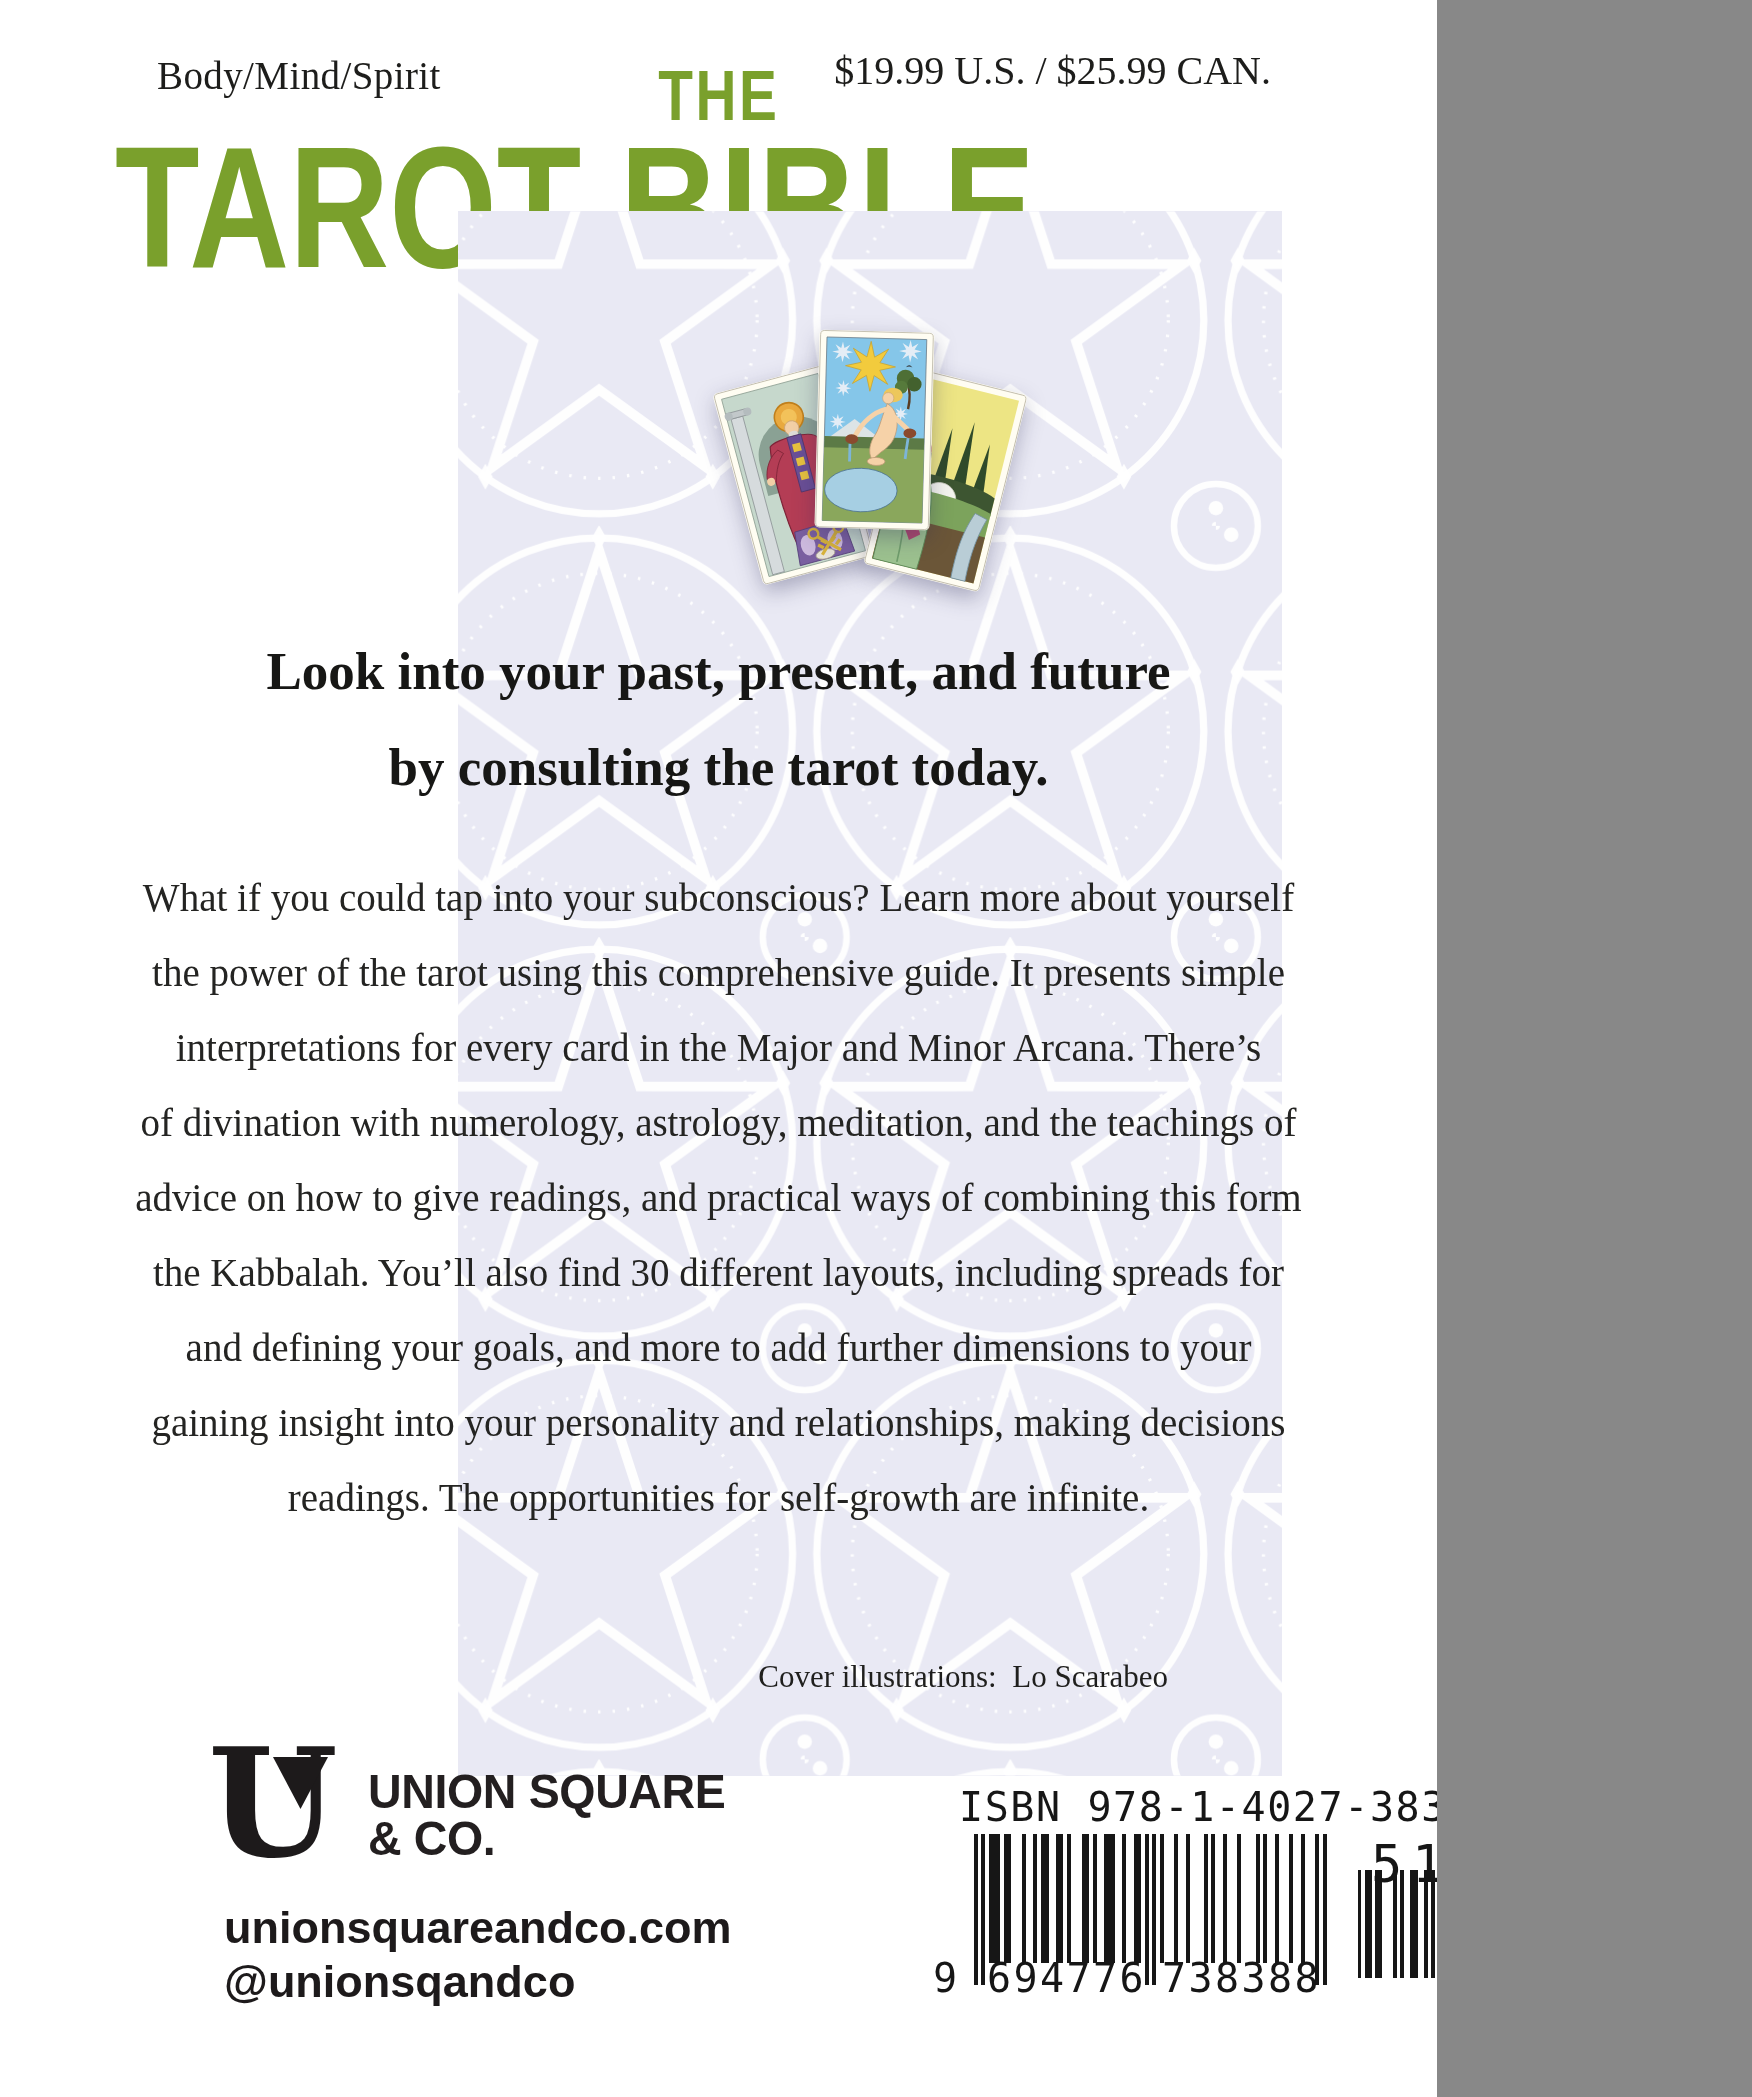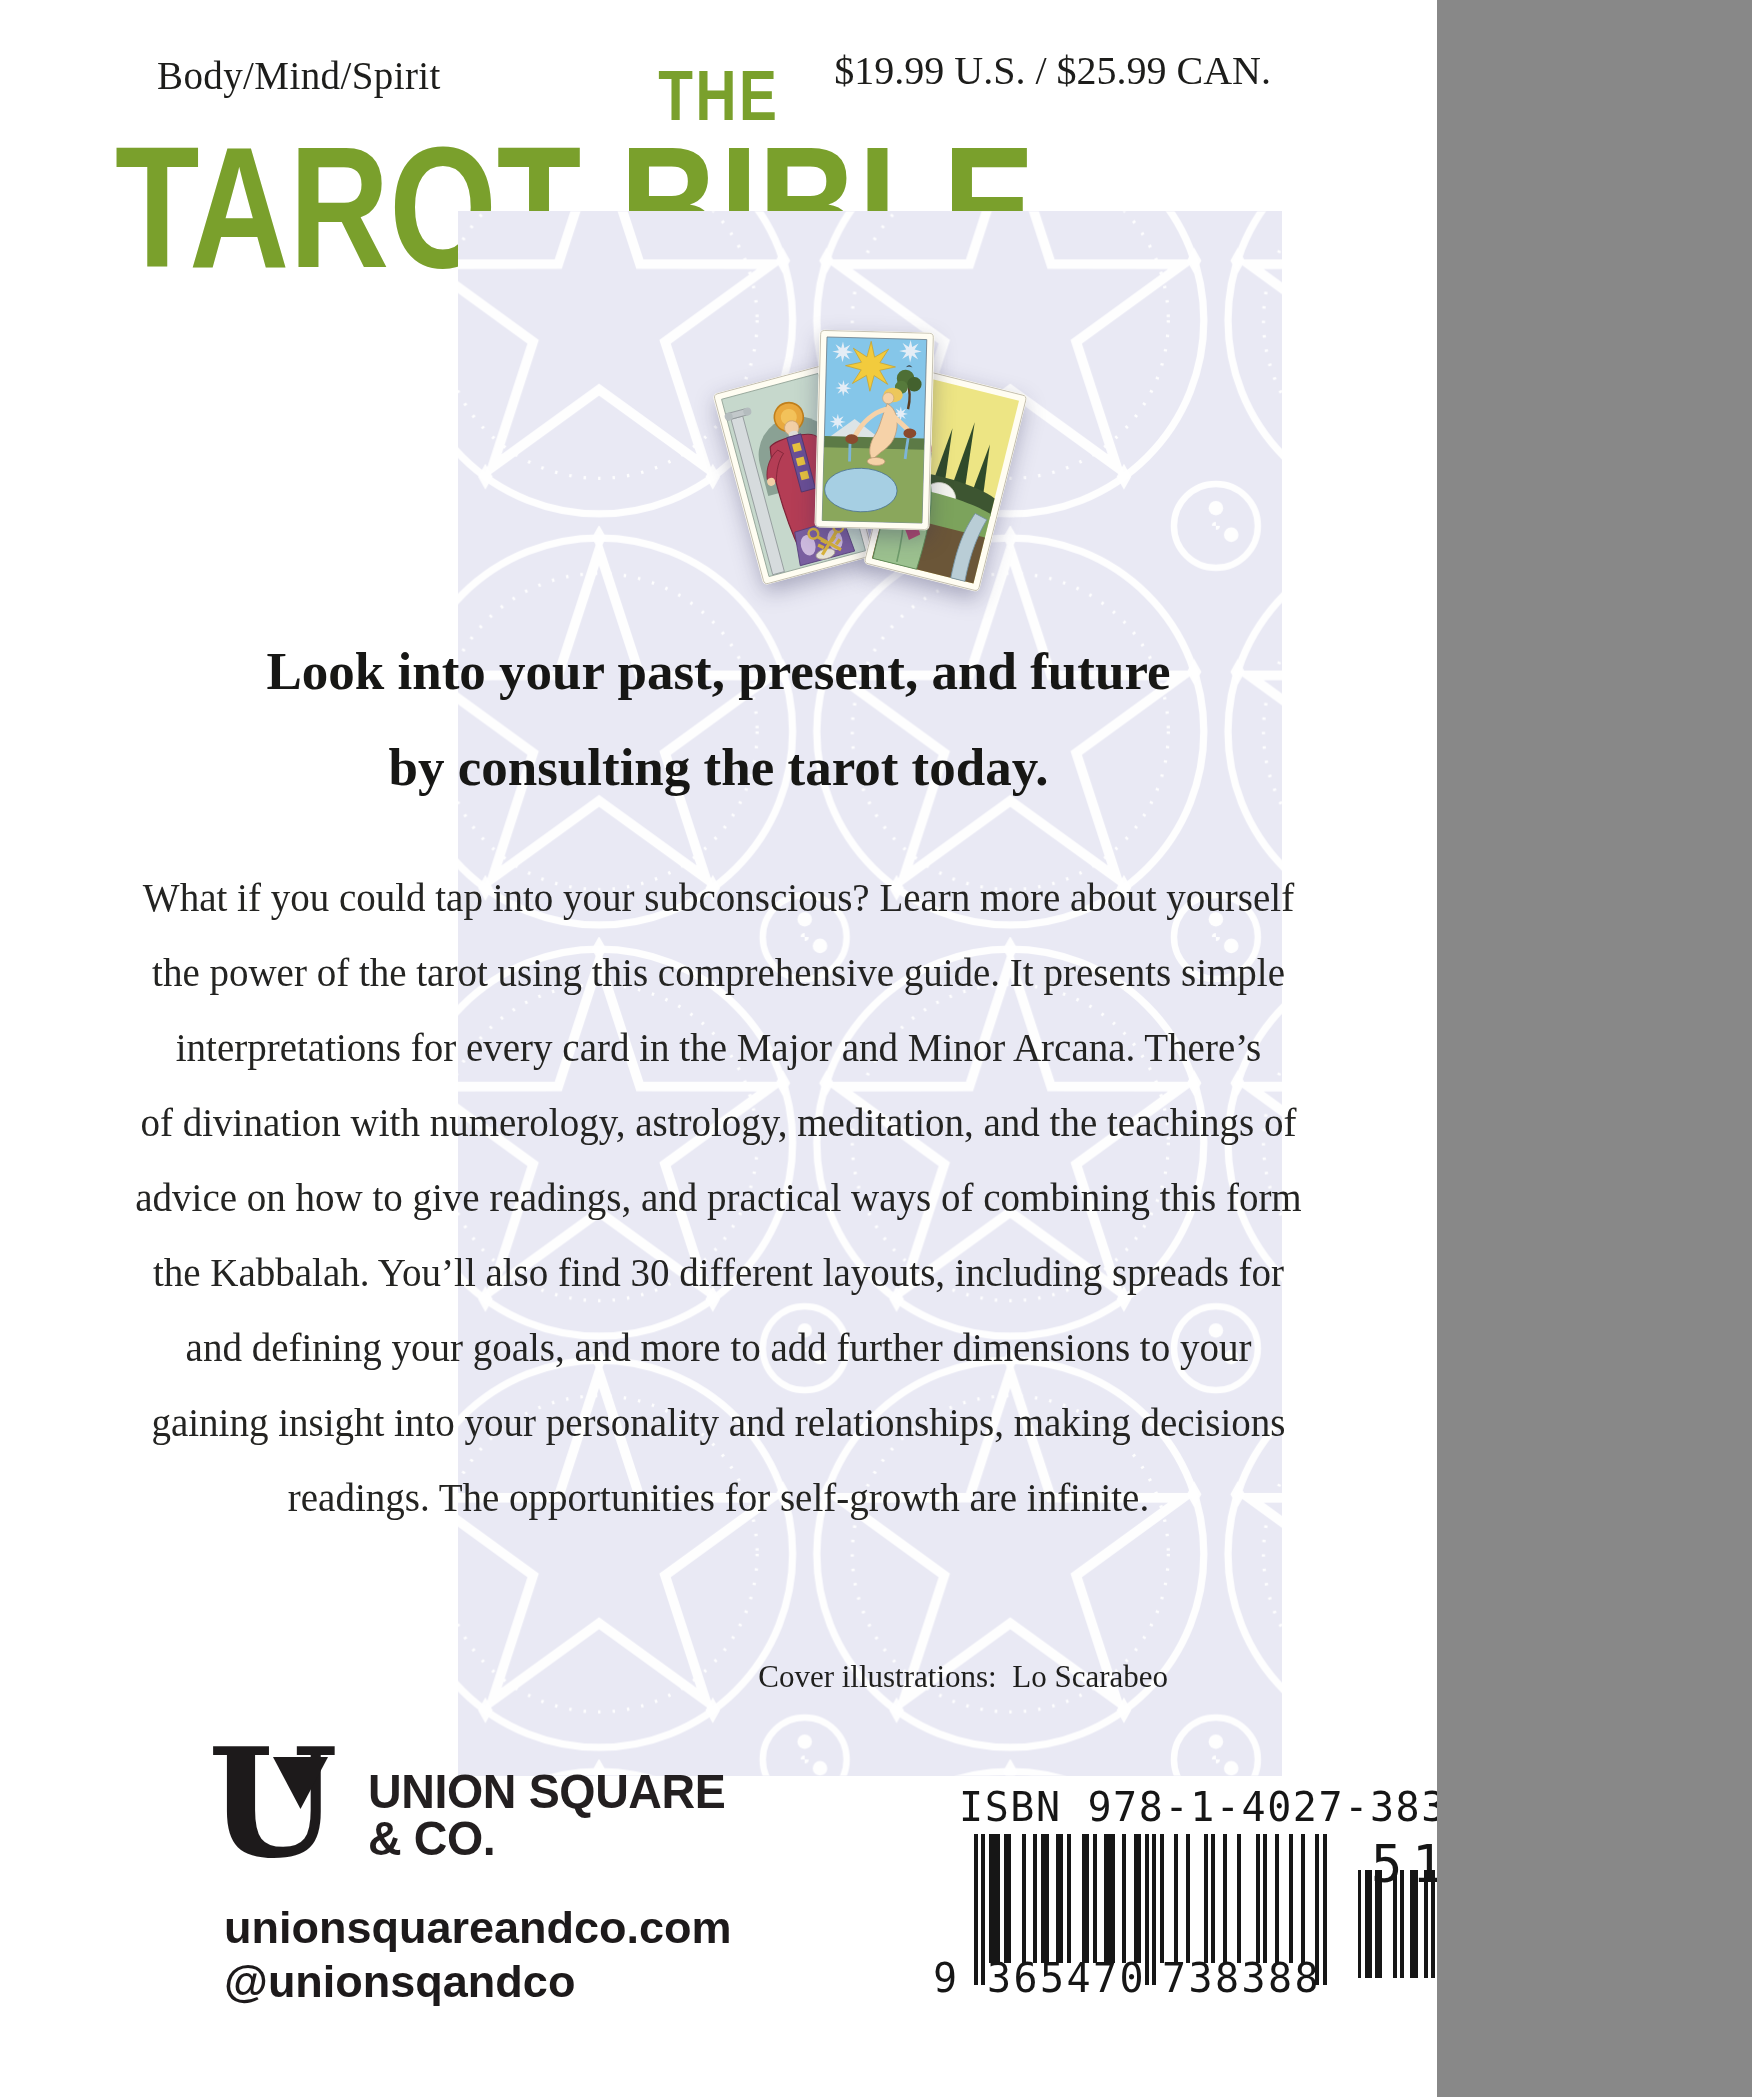--- a/index.html
+++ b/index.html
@@ -320,21 +320,21 @@
       <div class="bar" style="left: 263px; width: 4px; height: 129px;"></div>
       <div class="bar" style="left: 282px; width: 4px; height: 129px;"></div>
       <div class="bar" style="left: 289px; width: 4px; height: 129px;"></div>
       <div class="bar" style="left: 301px; width: 4px; height: 129px;"></div>
       <div class="bar" style="left: 315px; width: 4px; height: 129px;"></div>
       <div class="bar" style="left: 327px; width: 4px; height: 129px;"></div>
       <div class="bar" style="left: 341px; width: 4px; height: 151px;"></div>
       <div class="bar" style="left: 349px; width: 4px; height: 151px;"></div>
     </div>
   <div class="bc-digit bc-first mono">9</div>
-  <div class="bc-digit bc-left mono">365470</div>
+  <div class="bc-digit bc-left mono">694776</div>
   <div class="bc-digit bc-right mono">738388</div>
   <div class="addon-label mono">51999</div>
   <div class="barcode-box addon-bars" id="addon-bars">
       <div class="bar" style="left: 3.5px; width: 3.8px; height: 108px;"></div>
       <div class="bar" style="left: 10.5px; width: 3.8px; height: 108px;"></div>
       <div class="bar" style="left: 14px; width: 3.8px; height: 108px;"></div>
       <div class="bar" style="left: 21px; width: 3.8px; height: 108px;"></div>
       <div class="bar" style="left: 24.6px; width: 3.8px; height: 108px;"></div>
       <div class="bar" style="left: 39px; width: 3.8px; height: 108px;"></div>
       <div class="bar" style="left: 46px; width: 3.8px; height: 108px;"></div>

